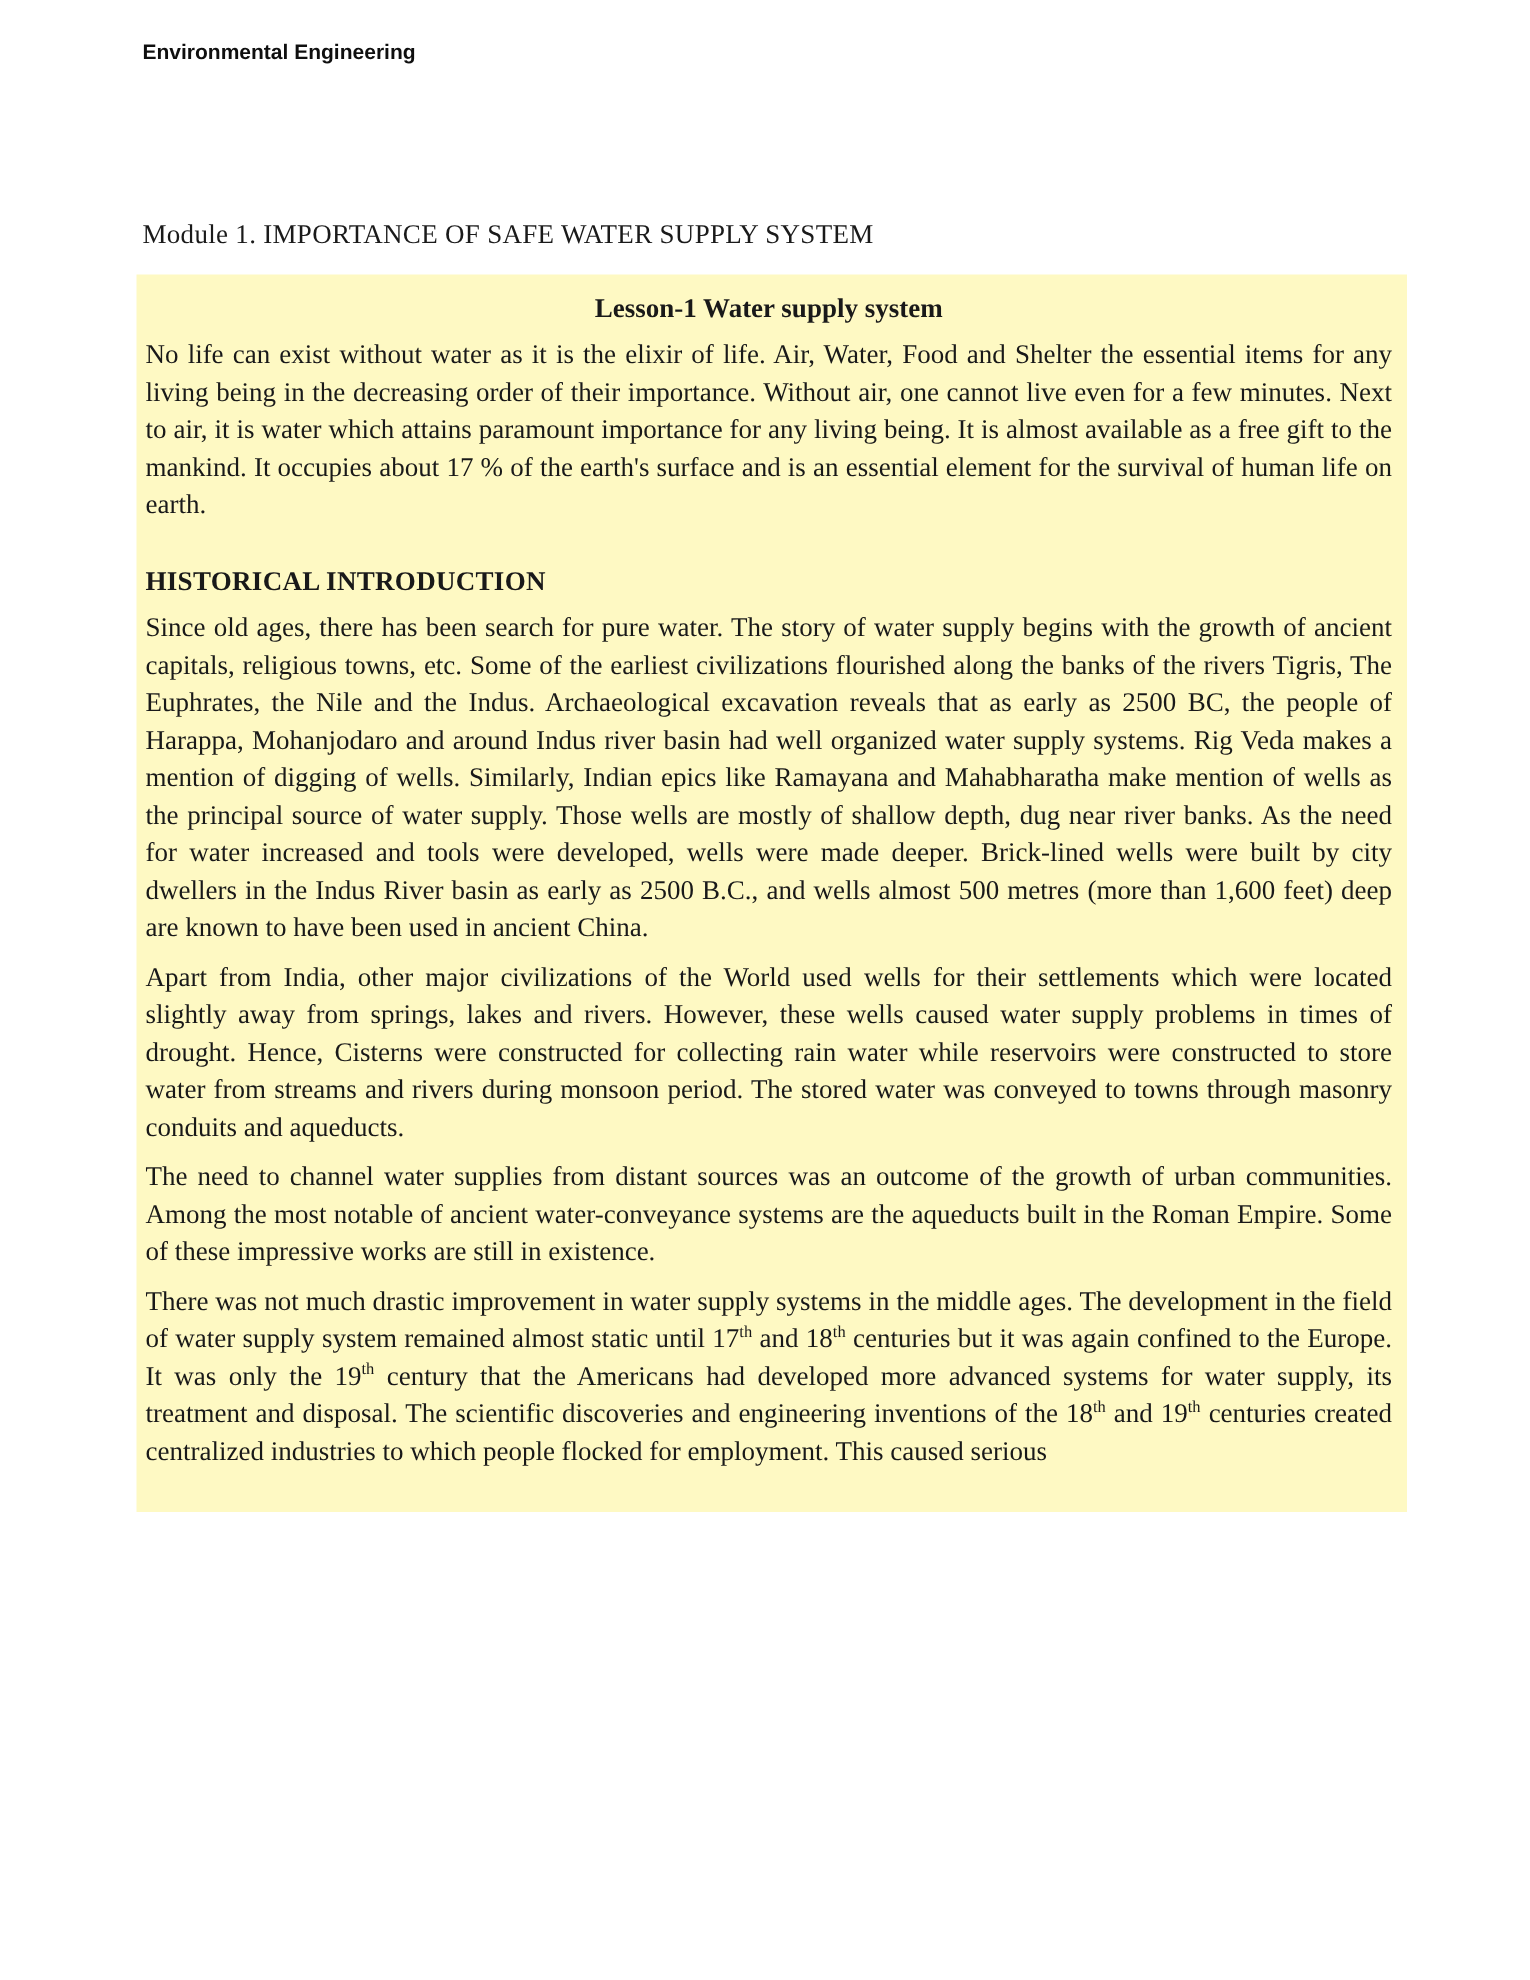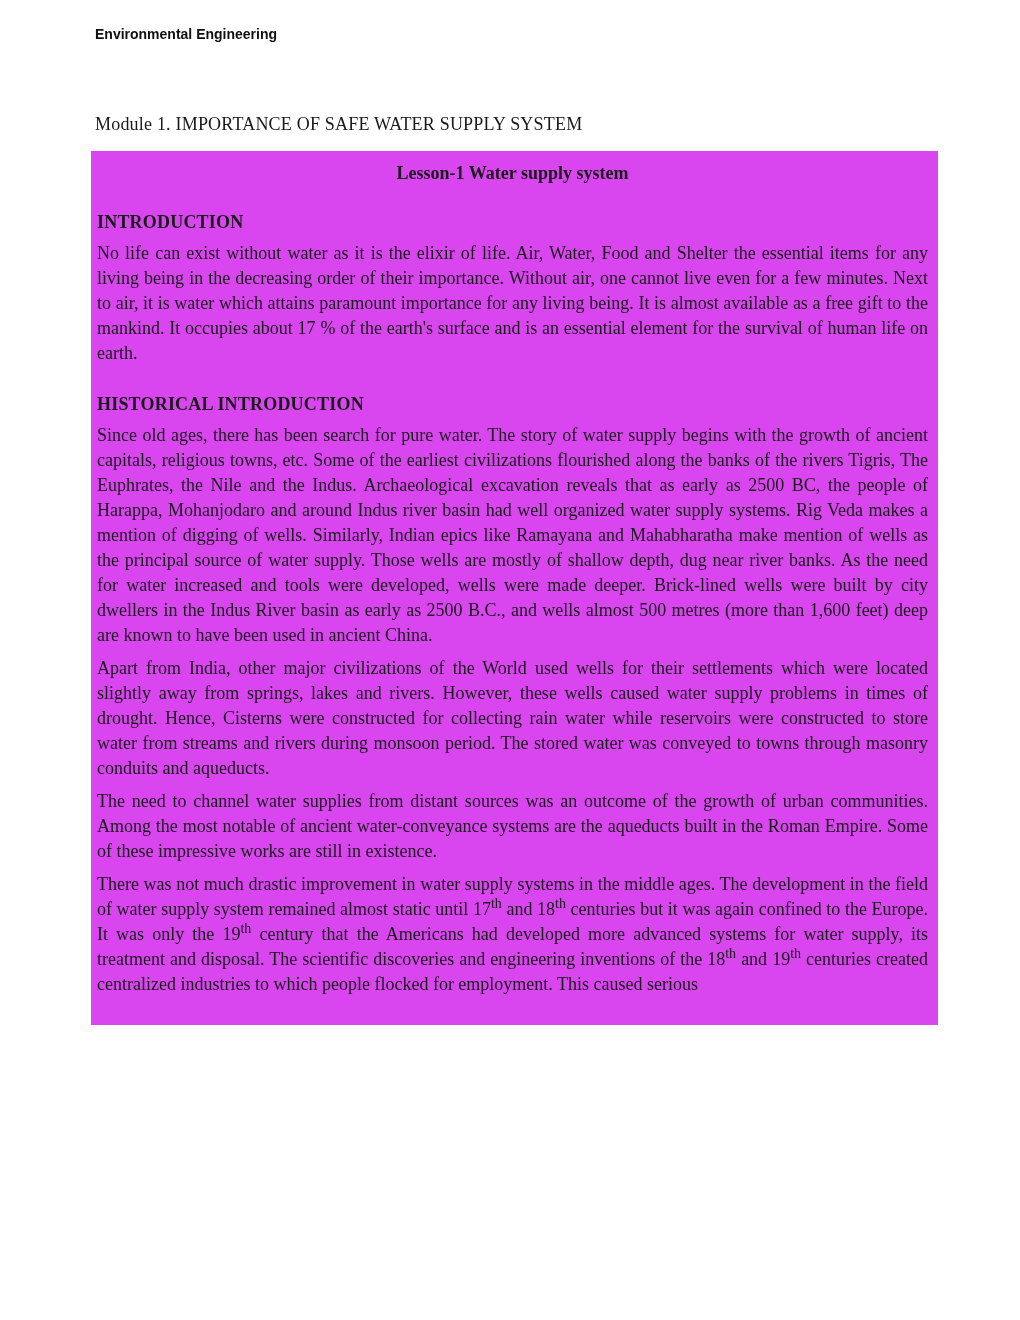--- a/index.html
+++ b/index.html
@@ -15,70 +15,69 @@
     padding: 26px 88px 0 95px;
     border-radius: 32px;
   }
   .doc-header {
     font-family: "Liberation Sans", sans-serif;
     font-weight: bold;
     font-size: 14px;
     color: #0f0f0f;
   }
   .module-title {
-    margin-top: 72px;
+    margin-top: 104px;
     font-size: 18px;
     font-weight: normal;
     letter-spacing: 0.2px;
     color: #1a1a1a;
   }
   .content {
     margin: 16px -6px 0 -4px;
     padding: 8px 10px 28px 6px;
-    background: #d946ef;
+    background: #fef9c3;
   }
   .lesson-title {
     text-align: center;
     font-weight: bold;
     font-size: 18px;
     padding-top: 4px;
   }
   .section-heading {
     font-weight: bold;
     font-size: 18px;
     margin-top: 28px;
     letter-spacing: 0.2px;
   }
   p.para {
     margin-top: 8px;
     font-size: 18px;
     line-height: 25px;
     text-align: justify;
   }
   p.para sup {
-    font-size: 14px;
+    font-size: 11px;
     line-height: 0;
     vertical-align: super;
   }
 </style>
 </head>
 <body>
 
 <div class="page">
 
   <div class="doc-header">Environmental Engineering</div>
 
   <h1 class="module-title">Module 1. IMPORTANCE OF SAFE WATER SUPPLY SYSTEM</h1>
 
   <div class="content">
 
     <h2 class="lesson-title">Lesson-1 Water supply system</h2>
 
     <section>
-      <h3 class="section-heading">INTRODUCTION</h3>
       <p class="para">No life can exist without water as it is the elixir of life. Air, Water, Food and Shelter the essential items for any living being in the decreasing order of their importance. Without air, one cannot live even for a few minutes. Next to air, it is water which attains paramount importance for any living being. It is almost available as a free gift to the mankind. It occupies about 17 % of the earth's surface and is an essential element for the survival of human life on earth.</p>
     </section>
 
     <section>
       <h3 class="section-heading">HISTORICAL INTRODUCTION</h3>
       <p class="para">Since old ages, there has been search for pure water. The story of water supply begins with the growth of ancient capitals, religious towns, etc. Some of the earliest civilizations flourished along the banks of the rivers Tigris, The Euphrates, the Nile and the Indus. Archaeological excavation reveals that as early as 2500 BC, the people of Harappa, Mohanjodaro and around Indus river basin had well organized water supply systems. Rig Veda makes a mention of digging of wells. Similarly, Indian epics like Ramayana and Mahabharatha make mention of wells as the principal source of water supply. Those wells are mostly of shallow depth, dug near river banks. As the need for water increased and tools were developed, wells were made deeper. Brick-lined wells were built by city dwellers in the Indus River basin as early as 2500 B.C., and wells almost 500 metres (more than 1,600 feet) deep are known to have been used in ancient China.</p>
       <p class="para">Apart from India, other major civilizations of the World used wells for their settlements which were located slightly away from springs, lakes and rivers. However, these wells caused water supply problems in times of drought. Hence, Cisterns were constructed for collecting rain water while reservoirs were constructed to store water from streams and rivers during monsoon period. The stored water was conveyed to towns through masonry conduits and aqueducts.</p>
       <p class="para">The need to channel water supplies from distant sources was an outcome of the growth of urban communities. Among the most notable of ancient water-conveyance systems are the aqueducts built in the Roman Empire. Some of these impressive works are still in existence.</p>
       <p class="para"><span>There was not much drastic improvement in water supply systems in the middle ages. The development in the field of water supply system remained almost static until 17</span><sup>th</sup><span> and 18</span><sup>th</sup><span> centuries but it was again confined to the Europe. It was only the 19</span><sup>th</sup><span> century that the Americans had developed more advanced systems for water supply, its treatment and disposal. The scientific discoveries and engineering inventions of the 18</span><sup>th</sup><span> and 19</span><sup>th</sup><span> centuries created centralized industries to which people flocked for employment. This caused serious</span></p>
     </section>

